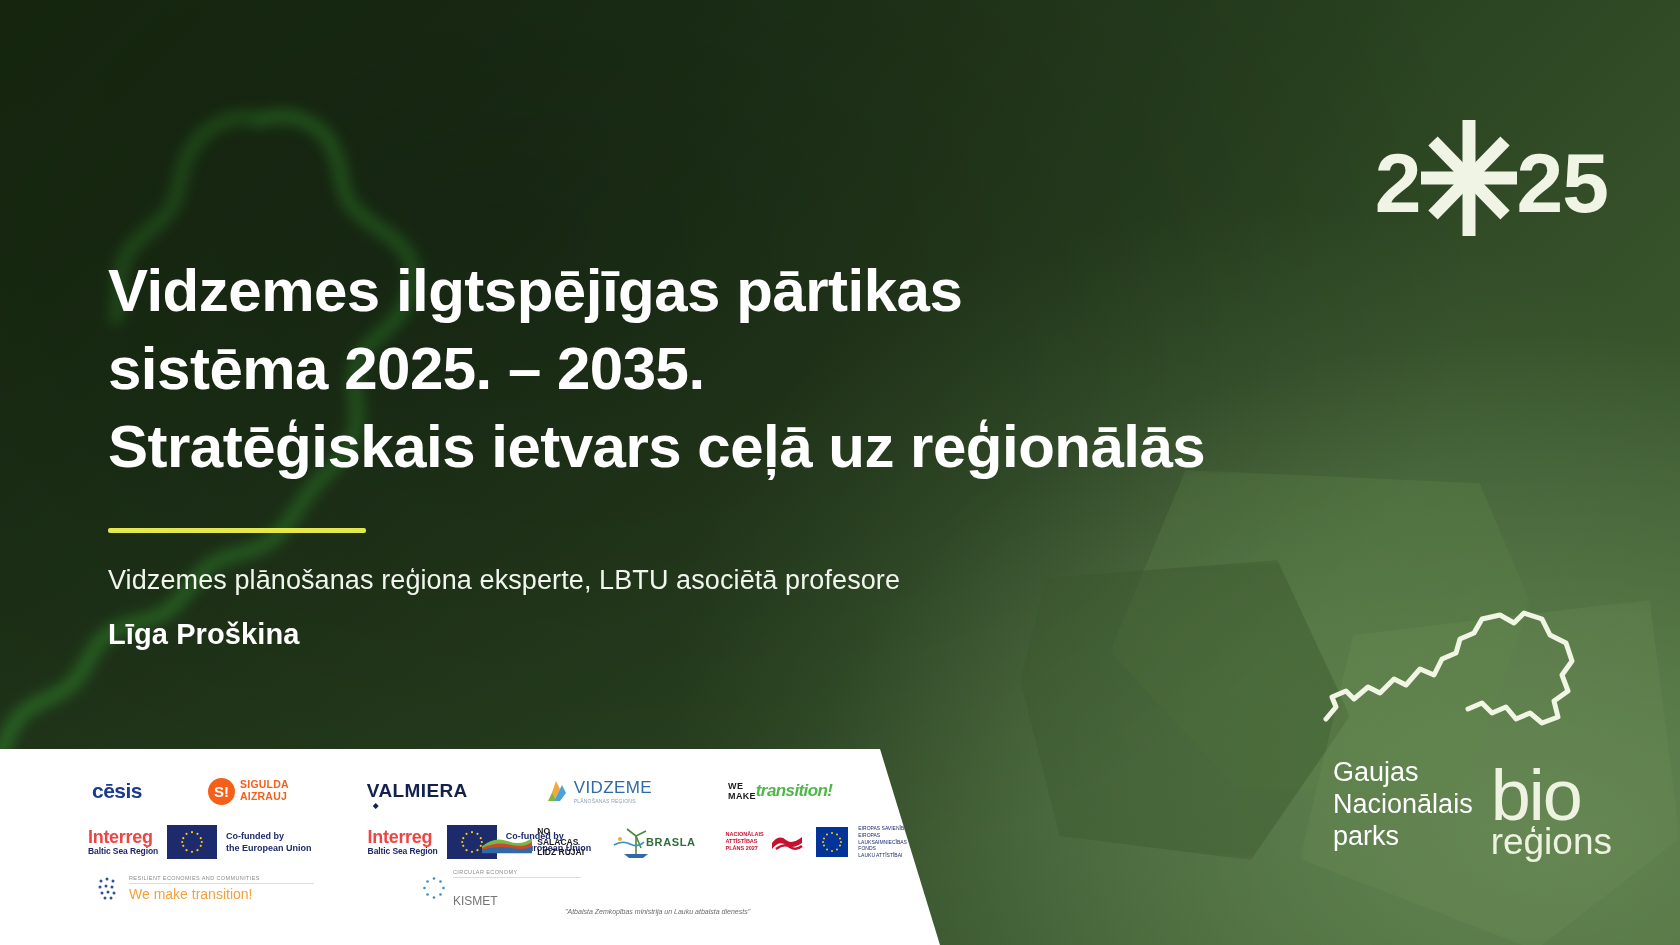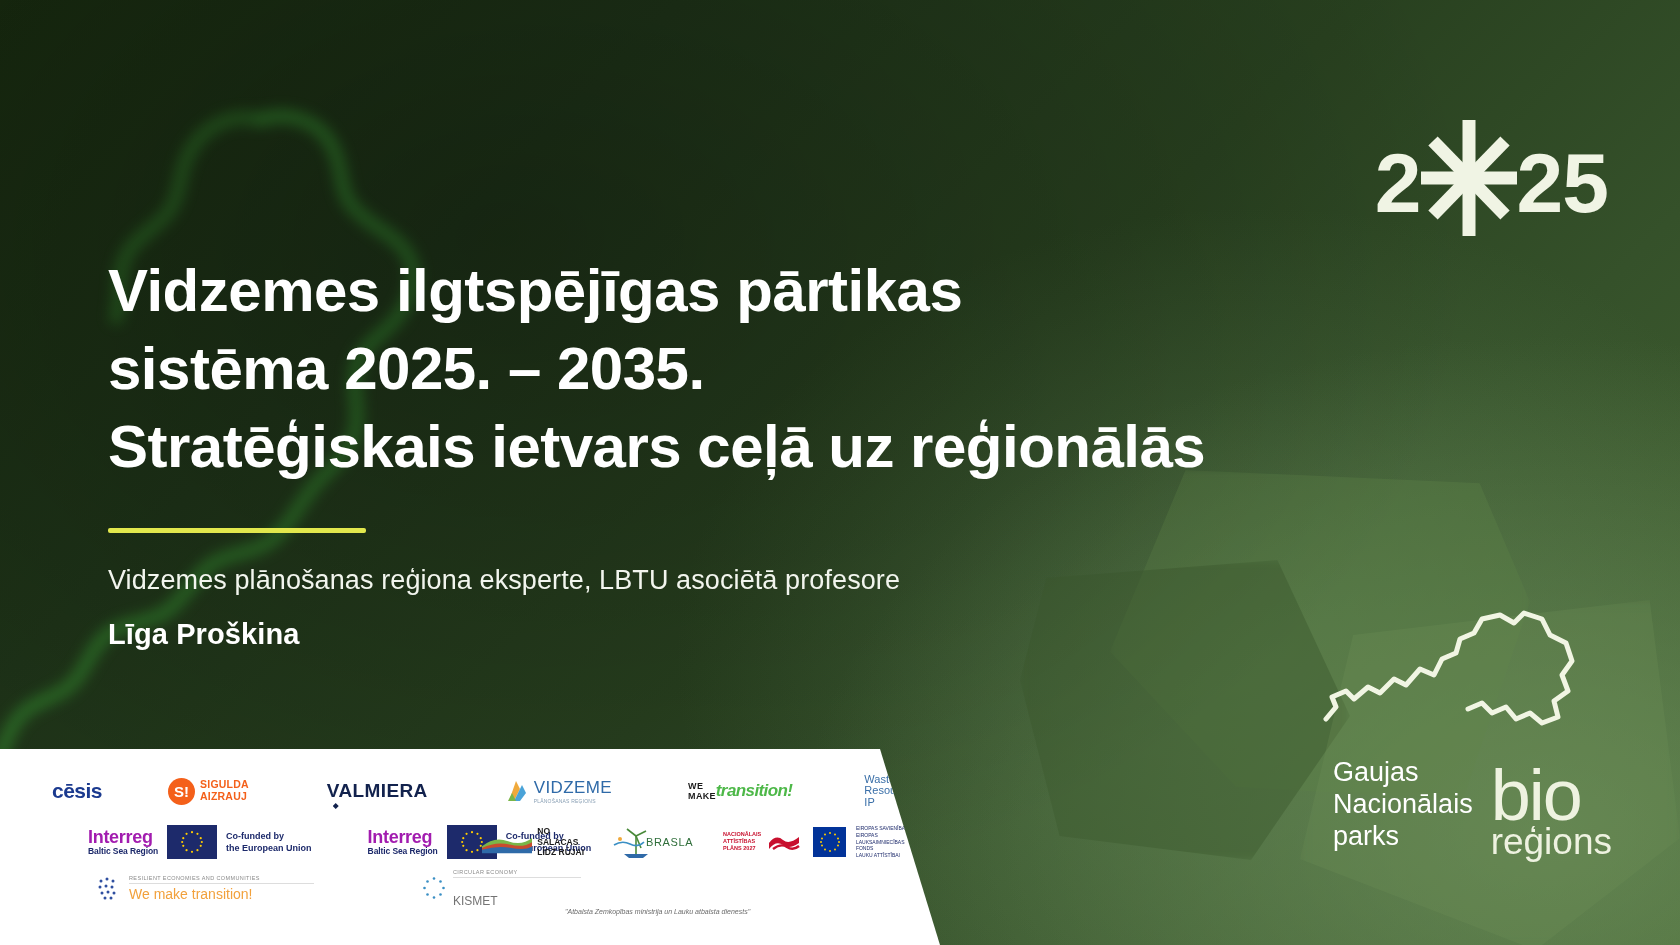--- a/index.html
+++ b/index.html
@@ -139,21 +139,21 @@
   #logobar {
     position:absolute; left:0; bottom:0;
     width:940px; height:196px;
     background:#ffffff;
     clip-path:polygon(0 0, 880px 0, 940px 196px, 0 196px);
     padding:18px 0 0 0;
   }
   .logo-row {
     display:flex; align-items:center;
     height:42px;
-    padding-left:52px;
+    padding-left:92px;
   }
   .logo-row.r1 { gap:0px; height:44px; margin-top:2px;}
   .logo-row.r2 { height:46px; margin-top:6px; padding-left:88px; }
   .logo-row.r3 { height:42px; margin-top:2px; padding-left:96px; }
 
   .lg { display:flex; align-items:center; }
 
   
   .cesis { color:#1b3a8f; font-weight:700; font-size:21px; letter-spacing:-0.5px; }
 
@@ -191,32 +191,32 @@
   }
   .euflag .stars { width:22px; height:22px; }
 
   .minist { margin-left:13px; display:flex; align-items:center; gap:5px;}
   .minist .crest { width:26px; height:26px; }
   .minist .mt { color:#333; font-size:5.5px; line-height:1.35; }
 
   
   .interreg { display:flex; align-items:center; gap:9px; }
   .interreg .it { line-height:1.05; }
-  .interreg .i1 { color:#a21caf; font-weight:700; font-size:18px; letter-spacing:-0.3px; }
+  .interreg .i1 { color:#ef4444; font-weight:700; font-size:18px; letter-spacing:-0.3px; }
   .interreg .i2 { color:#1d2a6b; font-weight:700; font-size:8.5px; letter-spacing:-0.1px; }
   .interreg .flag { width:50px; height:34px; background:#1d2a6b; display:flex; align-items:center; justify-content:center;}
   .interreg .cof { color:#1d2a6b; font-weight:700; font-size:9px; line-height:1.35; }
 
   .salacas { display:flex; align-items:center; gap:5px;}
   .salacas .sw { width:58px; height:26px; }
   .salacas .stx { color:#1a1a1a; font-size:8.5px; font-weight:700; line-height:1.25; }
 
   .brasla { margin-left:26px; text-align:center;}
   .brasla .bicon { width:34px; height:12px; }
-  .brasla .btx { color:#2f6e3a; font-size:11px; font-weight:400; letter-spacing:0.6px; }
+  .brasla .btx { color:#2f6e3a; font-size:11px; font-weight:700; letter-spacing:0.6px; }
 
   .natprog { margin-left:30px; display:flex; align-items:center; gap:6px;}
   .natprog .np1 { color:#c8102e; font-size:5.5px; font-weight:700; line-height:1.3;}
   .natprog .lvflag { width:34px; height:22px; }
 
   .eusaven { margin-left:10px; display:flex; align-items:center; gap:6px;}
   .eusaven .et { color:#1d2a6b; font-size:5px; line-height:1.35;}
 
   .zalais { margin-left:8px; width:28px; height:26px;}
 

